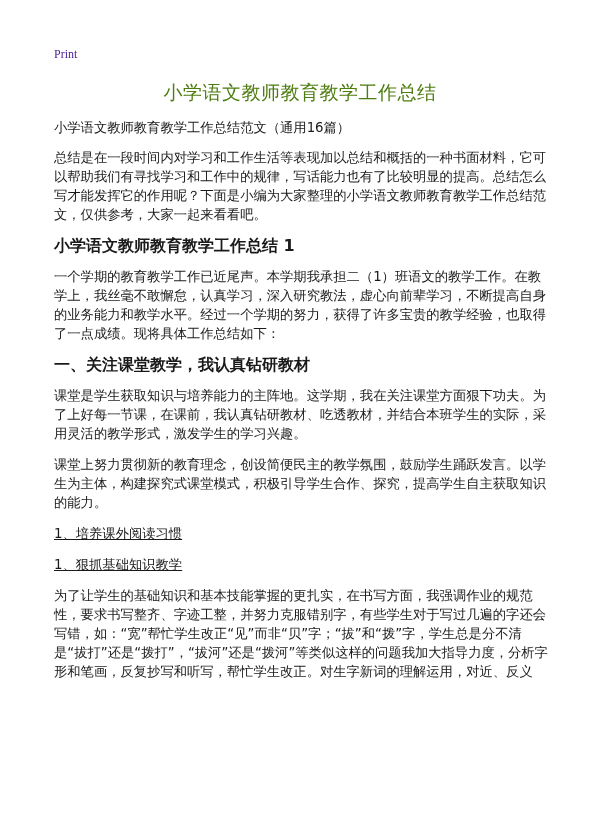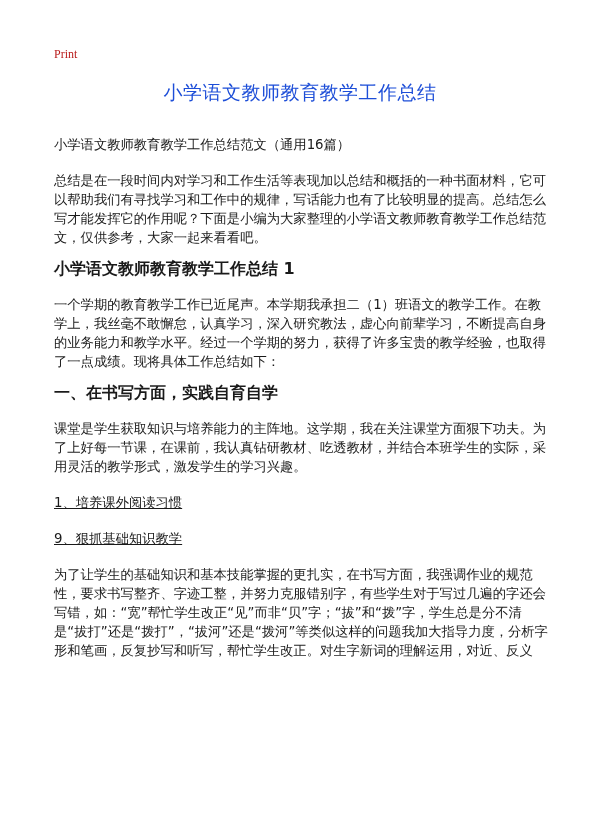--- a/index.html
+++ b/index.html
@@ -1,35 +1,36 @@
 <!DOCTYPE html>
 <html><head>
 <meta charset="utf-8">
 <style>
   html, body { margin: 0; padding: 0; background: #ffffff; }
   body { width: 600px; height: 828px; overflow: hidden; position: relative; color: #111; }
   .page { position: absolute; left: 0; top: 0; width: 600px; height: 828px; }
-  .print { position: absolute; left: 54px; top: 47px; font-family: "Liberation Serif", serif; font-size: 12px; color: #b91c1c; }
-  .title { position: absolute; left: 0; width: 600px; top: 80px; text-align: center; font-family: "DejaVu Sans", sans-serif; font-size: 19px; color: #1d4ed8; letter-spacing: 0.5px; }
+  .print { position: absolute; left: 54px; top: 47px; font-family: "Liberation Serif", serif; font-size: 12px; color: #4c1d95; }
+  .title { position: absolute; left: 0; width: 600px; top: 80px; text-align: center; font-family: "DejaVu Sans", sans-serif; font-size: 19px; color: #4d7c0f; letter-spacing: 0.5px; }
   .content { position: absolute; left: 54px; top: 118px; width: 500px; font-family: "DejaVu Sans", sans-serif; font-size: 13.3px; line-height: 19px; color: #1a1a1a; }
-  .content p { margin: 17px 0 12px 0; text-align: left; word-break: break-all; }
+  .content p { margin: 0 0 12px 0; text-align: left; word-break: break-all; }
   .content h2 { margin: 0 0 12px 0; font-size: 16px; font-weight: bold; line-height: 19px; }
   .subtitle { margin-bottom: 11px !important; }
   .sub { margin-bottom: 12px; text-decoration: underline; }
 </style>
 </head>
 <body>
 
 <div class="page">
   <div class="print">Print</div>
   <div class="title">小学语文教师教育教学工作总结</div>
   <div class="content">
     <p class="subtitle">小学语文教师教育教学工作总结范文（通用16篇）</p>
     <p>总结是在一段时间内对学习和工作生活等表现加以总结和概括的一种书面材料，它可以帮助我们有寻找学习和工作中的规律，写话能力也有了比较明显的提高。总结怎么写才能发挥它的作用呢？下面是小编为大家整理的小学语文教师教育教学工作总结范文，仅供参考，大家一起来看看吧。</p>
     <h2>小学语文教师教育教学工作总结 1</h2>
     <p>一个学期的教育教学工作已近尾声。本学期我承担二（1）班语文的教学工作。在教学上，我丝毫不敢懈怠，认真学习，深入研究教法，虚心向前辈学习，不断提高自身的业务能力和教学水平。经过一个学期的努力，获得了许多宝贵的教学经验，也取得了一点成绩。现将具体工作总结如下：</p>
-    <h2>一、在书写方面，实践自育自学</h2>
+    <h2>一、关注课堂教学，我认真钻研教材</h2>
     <p>课堂是学生获取知识与培养能力的主阵地。这学期，我在关注课堂方面狠下功夫。为了上好每一节课，在课前，我认真钻研教材、吃透教材，并结合本班学生的实际，采用灵活的教学形式，激发学生的学习兴趣。</p>
+    <p>课堂上努力贯彻新的教育理念，创设简便民主的教学氛围，鼓励学生踊跃发言。以学生为主体，构建探究式课堂模式，积极引导学生合作、探究，提高学生自主获取知识的能力。</p>
     <p class="sub">1、培养课外阅读习惯</p>
-    <p class="sub">9、狠抓基础知识教学</p>
+    <p class="sub">1、狠抓基础知识教学</p>
     <p>为了让学生的基础知识和基本技能掌握的更扎实，在书写方面，我强调作业的规范性，要求书写整齐、字迹工整，并努力克服错别字，有些学生对于写过几遍的字还会写错，如：“宽”帮忙学生改正“见”而非“贝”字；“拔”和“拨”字，学生总是分不清是“拔打”还是“拨打”，“拔河”还是“拨河”等类似这样的问题我加大指导力度，分析字形和笔画，反复抄写和听写，帮忙学生改正。对生字新词的理解运用，对近、反义</p>
   </div>
 </div>
 
 </body></html>

